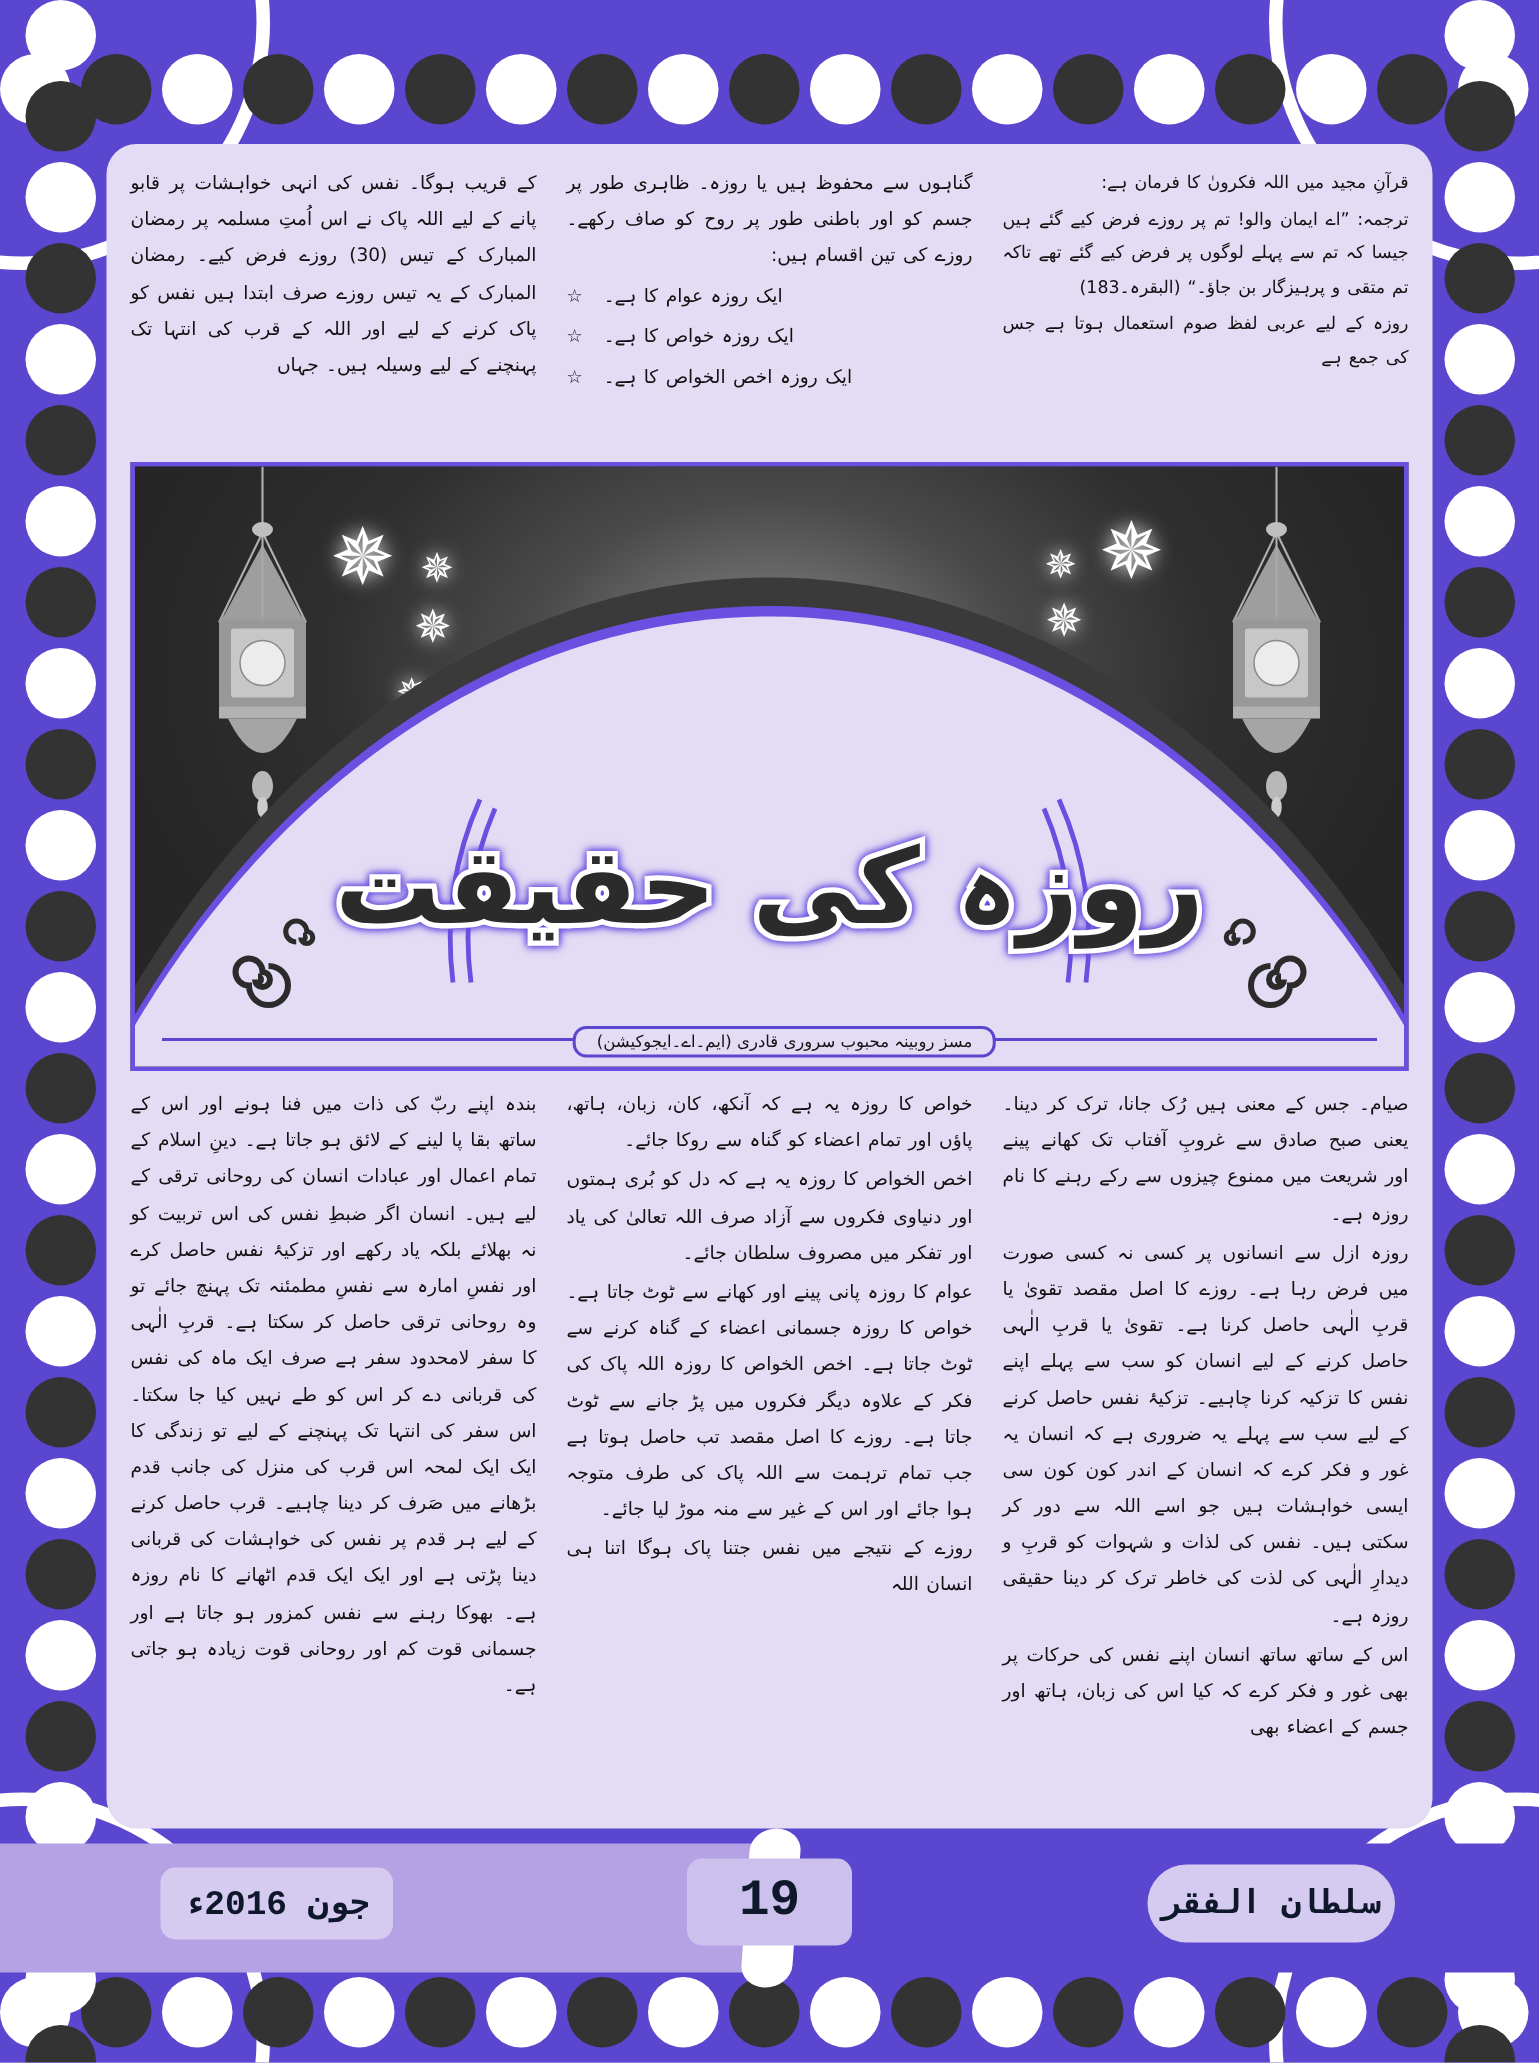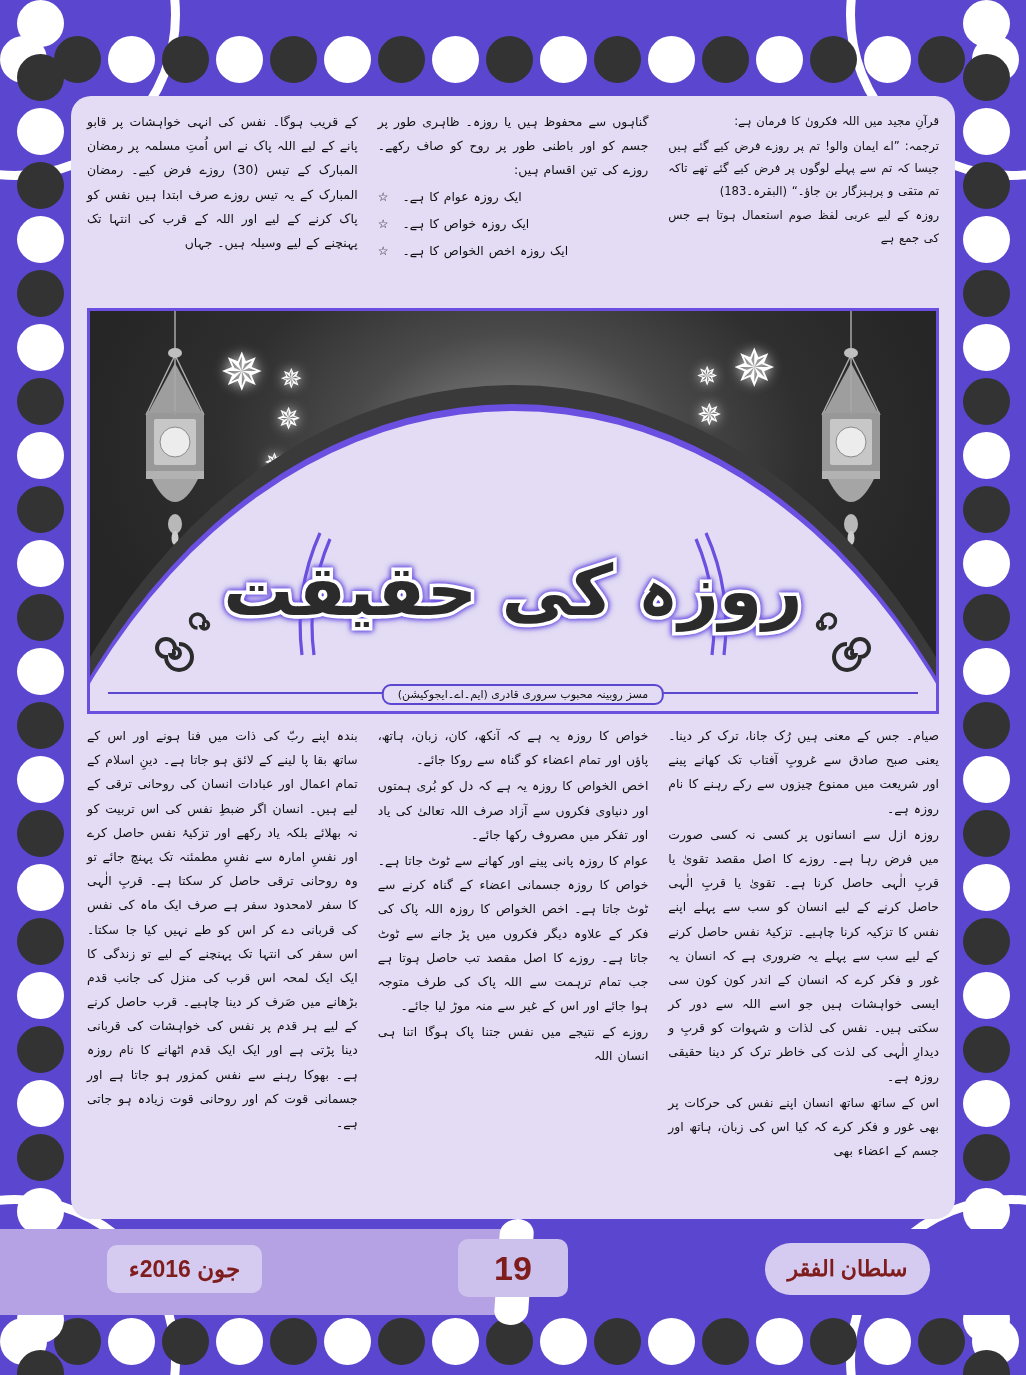--- a/index.html
+++ b/index.html
@@ -271,22 +271,22 @@
     transform: skewX(-4deg);
   }
 
   .chip {
     position: absolute;
     background: #d5cbf0;
     border-radius: 10px;
     display: flex;
     align-items: center;
     justify-content: center;
-    font-family: Liberation Sans, sans-serif;
-    color: #7f1d1d;
+    font-family: Liberation Mono, monospace;
+    color: #0f172a;
     direction: rtl;
   }
   .chip-date  { left: 107px; top: 16px;  width: 155px; height: 48px; font-size: 23px; font-weight: bold; }
   .chip-page  { left: 50%; margin-left: -55px; top: 10px; width: 110px; height: 58px; font-size: 34px; font-weight: bold; direction: ltr; background: #ccc0ec; }
   .chip-logo  { right: 96px; top: 14px; width: 165px; height: 52px; font-size: 22px; font-weight: bold; border-radius: 26px; }
 </style>
 </head>
 <body>
 
 <div class="page-frame">
@@ -523,21 +523,21 @@
     <div class="cols-bottom">
 
       <div class="col urdu">
         <p>صیام۔ جس کے معنی ہیں رُک جانا، ترک کر دینا۔ یعنی صبح صادق سے غروبِ آفتاب تک کھانے پینے اور شریعت میں ممنوع چیزوں سے رکے رہنے کا نام روزہ ہے۔</p>
         <p>روزہ ازل سے انسانوں پر کسی نہ کسی صورت میں فرض رہا ہے۔ روزے کا اصل مقصد تقویٰ یا قربِ الٰہی حاصل کرنا ہے۔ تقویٰ یا قربِ الٰہی حاصل کرنے کے لیے انسان کو سب سے پہلے اپنے نفس کا تزکیہ کرنا چاہیے۔ تزکیۂ نفس حاصل کرنے کے لیے سب سے پہلے یہ ضروری ہے کہ انسان یہ غور و فکر کرے کہ انسان کے اندر کون کون سی ایسی خواہشات ہیں جو اسے اللہ سے دور کر سکتی ہیں۔ نفس کی لذات و شہوات کو قربِ و دیدارِ الٰہی کی لذت کی خاطر ترک کر دینا حقیقی روزہ ہے۔</p>
         <p>اس کے ساتھ ساتھ انسان اپنے نفس کی حرکات پر بھی غور و فکر کرے کہ کیا اس کی زبان، ہاتھ اور جسم کے اعضاء بھی</p>
       </div>
 
       <div class="col urdu">
         <p>خواص کا روزہ یہ ہے کہ آنکھ، کان، زبان، ہاتھ، پاؤں اور تمام اعضاء کو گناہ سے روکا جائے۔</p>
-        <p>اخص الخواص کا روزہ یہ ہے کہ دل کو بُری ہمتوں اور دنیاوی فکروں سے آزاد صرف اللہ تعالیٰ کی یاد اور تفکر میں مصروف رکھا جائے۔</p>
+        <p>اخص الخواص کا روزہ یہ ہے کہ دل کو بُری ہمتوں اور دنیاوی فکروں سے آزاد صرف اللہ تعالیٰ کی یاد اور تفکر میں مصروف سلطان جائے۔</p>
         <p>عوام کا روزہ پانی پینے اور کھانے سے ٹوٹ جاتا ہے۔ خواص کا روزہ جسمانی اعضاء کے گناہ کرنے سے ٹوٹ جاتا ہے۔ اخص الخواص کا روزہ اللہ پاک کی فکر کے علاوہ دیگر فکروں میں پڑ جانے سے ٹوٹ جاتا ہے۔ روزے کا اصل مقصد تب حاصل ہوتا ہے جب تمام ترہمت سے اللہ پاک کی طرف متوجہ ہوا جائے اور اس کے غیر سے منہ موڑ لیا جائے۔</p>
         <p>روزے کے نتیجے میں نفس جتنا پاک ہوگا اتنا ہی انسان اللہ</p>
       </div>
 
       <div class="col urdu">
         <p>بندہ اپنے ربّ کی ذات میں فنا ہونے اور اس کے ساتھ بقا پا لینے کے لائق ہو جاتا ہے۔ دینِ اسلام کے تمام اعمال اور عبادات انسان کی روحانی ترقی کے لیے ہیں۔ انسان اگر ضبطِ نفس کی اس تربیت کو نہ بھلائے بلکہ یاد رکھے اور تزکیۂ نفس حاصل کرے اور نفسِ امارہ سے نفسِ مطمئنہ تک پہنچ جائے تو وہ روحانی ترقی حاصل کر سکتا ہے۔ قربِ الٰہی کا سفر لامحدود سفر ہے صرف ایک ماہ کی نفس کی قربانی دے کر اس کو طے نہیں کیا جا سکتا۔ اس سفر کی انتہا تک پہنچنے کے لیے تو زندگی کا ایک ایک لمحہ اس قرب کی منزل کی جانب قدم بڑھانے میں صَرف کر دینا چاہیے۔ قرب حاصل کرنے کے لیے ہر قدم پر نفس کی خواہشات کی قربانی دینا پڑتی ہے اور ایک ایک قدم اٹھانے کا نام روزہ ہے۔ بھوکا رہنے سے نفس کمزور ہو جاتا ہے اور جسمانی قوت کم اور روحانی قوت زیادہ ہو جاتی ہے۔</p>
       </div>
 
     </div>
 

